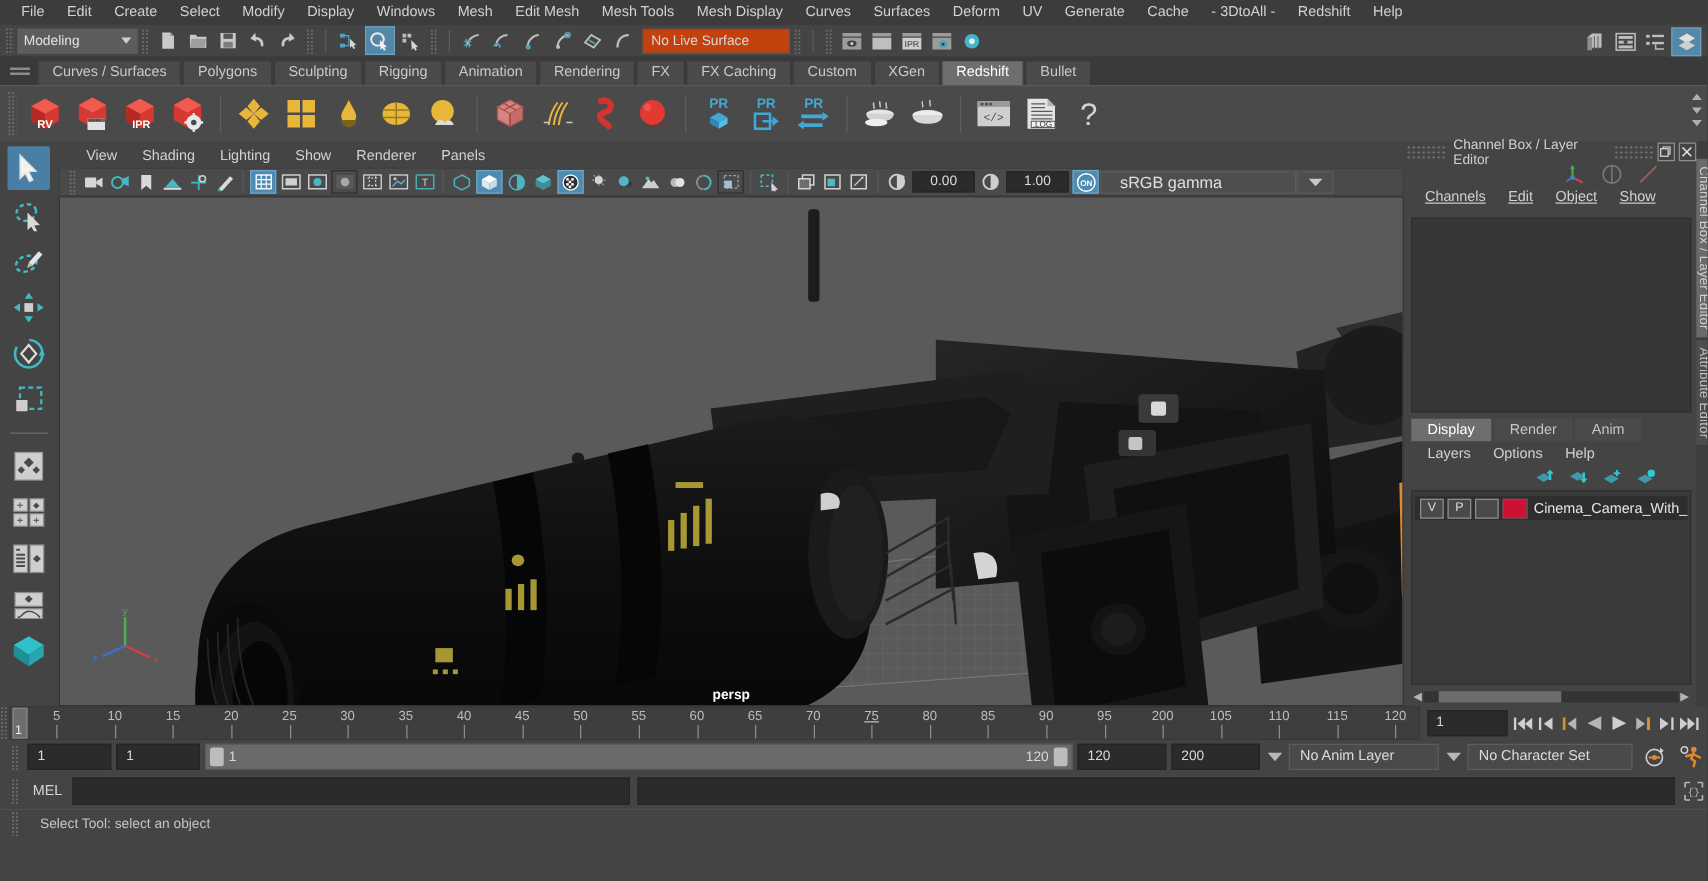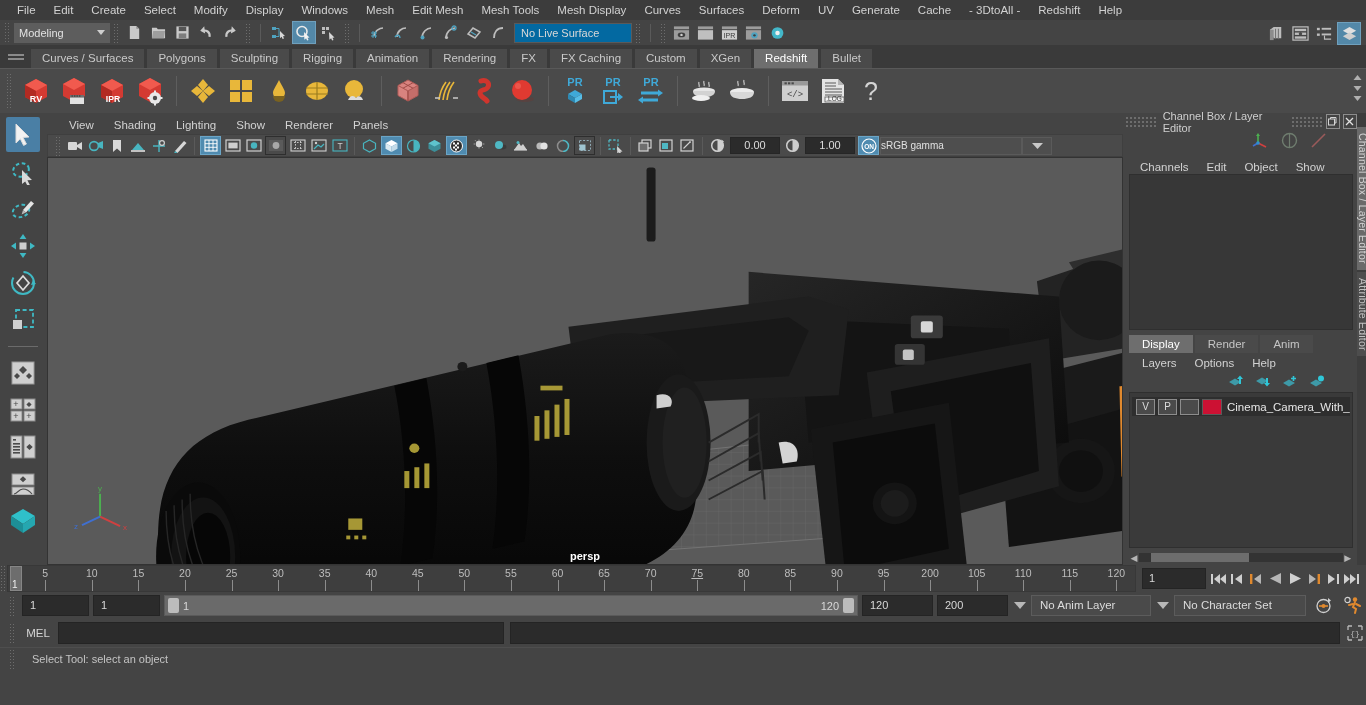--- a/index.html
+++ b/index.html
@@ -17,21 +17,21 @@
   .grip{width:7px;height:22px;background-image:radial-gradient(#777 0.8px,transparent 0.9px);
         background-size:3px 3px;opacity:.75;flex:0 0 7px;margin-right:3px;}
   .menuSel{width:86px;height:18px;background:#5d5d5d;border:1px solid #5d5d5d;display:flex;
            align-items:center;justify-content:space-between;padding:0 4px;font-size:11px;color:#e2e2e2;}
   .menuSel .car{border-left:4px solid transparent;border-right:4px solid transparent;border-top:5px solid #cfcfcf;}
   .sep{width:1px;height:18px;background:#5a5a5a;margin:0 6px;}
   .sepdot{width:6px;height:20px;margin:0 3px;flex:0 0 6px;
           background-image:radial-gradient(#6d6d6d .8px,transparent .9px);background-size:3px 3px;}
   .ibtn{width:22px;height:21px;display:flex;align-items:center;justify-content:center;margin:0 1px;}
   .ibtn.on{background:#5388a8;border:1px solid #6fa0bd;}
-  .liveField{width:110px;height:18px;background:#0369a1;border:1px solid #5a5a5a;color:#d8d8d8;
+  .liveField{width:110px;height:18px;background:#c2410c;border:1px solid #5a5a5a;color:#d8d8d8;
              font-size:11px;display:flex;align-items:center;padding-left:6px;margin-left:4px;}
   .rightIcons{position:absolute;right:4px;top:2px;display:flex;align-items:center;}
 
   
   .shelftabs{height:23px;background:#3a3a3a;display:flex;align-items:flex-end;padding-left:4px;}
   .shelftabs .burger{width:16px;height:16px;margin:0 6px 3px 4px;display:flex;flex-direction:column;
       justify-content:center;gap:2px;}
   .shelftabs .burger i{display:block;height:2px;background:#8a8a8a;}
   .stab{height:19px;line-height:19px;padding:0 11px;font-size:11.5px;color:#c9c9c9;background:#4a4a4a;
         border:1px solid #3a3a3a;border-bottom:none;margin-right:1px;}
@@ -55,37 +55,37 @@
   .viewwrap{flex:1;display:flex;flex-direction:column;background:#444;padding:2px 2px 0 2px;}
   .panelmenu{height:19px;background:#444;display:flex;align-items:center;padding-left:12px;}
   .panelmenu span{padding:0 10px;font-size:11.5px;color:#d2d2d2;}
   .panelbar{height:21px;background:#4a4a4a;display:flex;align-items:center;padding-left:4px;border:1px solid #3f3f3f;}
   .pb{width:19px;height:17px;margin:0 1px;display:flex;align-items:center;justify-content:center;}
   .pb.on{background:#4f8bb0;border:1px solid #6ba5c6;}
   .pb.framed{border:1px solid #2e2e2e;background:#4a4a4a;}
   .numf{width:48px;height:15px;background:#2b2b2b;color:#dcdcdc;font-size:11px;text-align:center;
         line-height:15px;margin:0 2px;border:1px solid #262626;}
   .gammaf{width:140px;height:16px;background:#4e4e4e;border:1px solid #5a5a5a;color:#e0e0e0;
-          font-size:10px;line-height:16px;padding-left:0;}
+          font-size:13px;line-height:16px;padding-left:15px;}
   .gammadrop{width:28px;height:16px;background:#4e4e4e;border:1px solid #5a5a5a;display:flex;
              align-items:center;justify-content:center;}
 
   .viewport{flex:1;background:#5a5a5a;position:relative;overflow:hidden;border:1px solid #333;}
   .perspLabel{position:absolute;bottom:2px;left:0;right:0;text-align:center;color:#fff;font-size:11px;font-weight:bold;}
 
   
   .dock{width:241px;background:#444;display:flex;}
   .dockmain{flex:1;display:flex;flex-direction:column;}
   .dockTitle{height:17px;display:flex;align-items:center;justify-content:center;position:relative;font-size:11px;color:#cfcfcf;}
   .dockTitle .dots{width:34px;height:11px;background-image:radial-gradient(#6d6d6d .8px,transparent .9px);
                    background-size:4px 4px;}
   .dockTitle .wbtn{width:13px;height:13px;border:1px solid #8d8d8d;margin-left:3px;display:flex;
                    align-items:center;justify-content:center;font-size:9px;color:#d6d6d6;}
   .cbicons{height:22px;display:flex;align-items:center;justify-content:flex-end;padding-right:30px;gap:12px;}
-  .cbmenu{height:21px;display:flex;align-items:flex-end;padding-left:6px;}
+  .cbmenu{height:21px;display:flex;align-items:flex-start;padding-left:6px;text-decoration:underline;}
   .cbmenu span{padding:0 9px;font-size:11.5px;color:#d2d2d2;}
   .cbbody{flex:1;background:#373737;border:1px solid #2f2f2f;margin:1px 4px 4px 4px;}
   .ltabs{height:19px;display:flex;align-items:flex-end;padding-left:4px;}
   .ltab{height:18px;line-height:18px;padding:0 13px;font-size:11.5px;background:#4a4a4a;color:#c4c4c4;margin-right:2px;}
   .ltab.act{background:#6e6e6e;color:#fff;}
   .lmenu{height:20px;display:flex;align-items:center;padding-left:8px;}
   .lmenu span{padding:0 9px;font-size:11.5px;color:#d2d2d2;}
   .larrows{height:19px;display:flex;align-items:center;justify-content:flex-end;padding-right:32px;gap:11px;}
   .lbody{flex:1;background:#3a3a3a;border:1px solid #2f2f2f;margin:0 4px;min-height:60px;}
   .lrow{height:19px;background:#2e2e2e;display:flex;align-items:center;padding-left:4px;margin:4px 2px 0 2px;}

